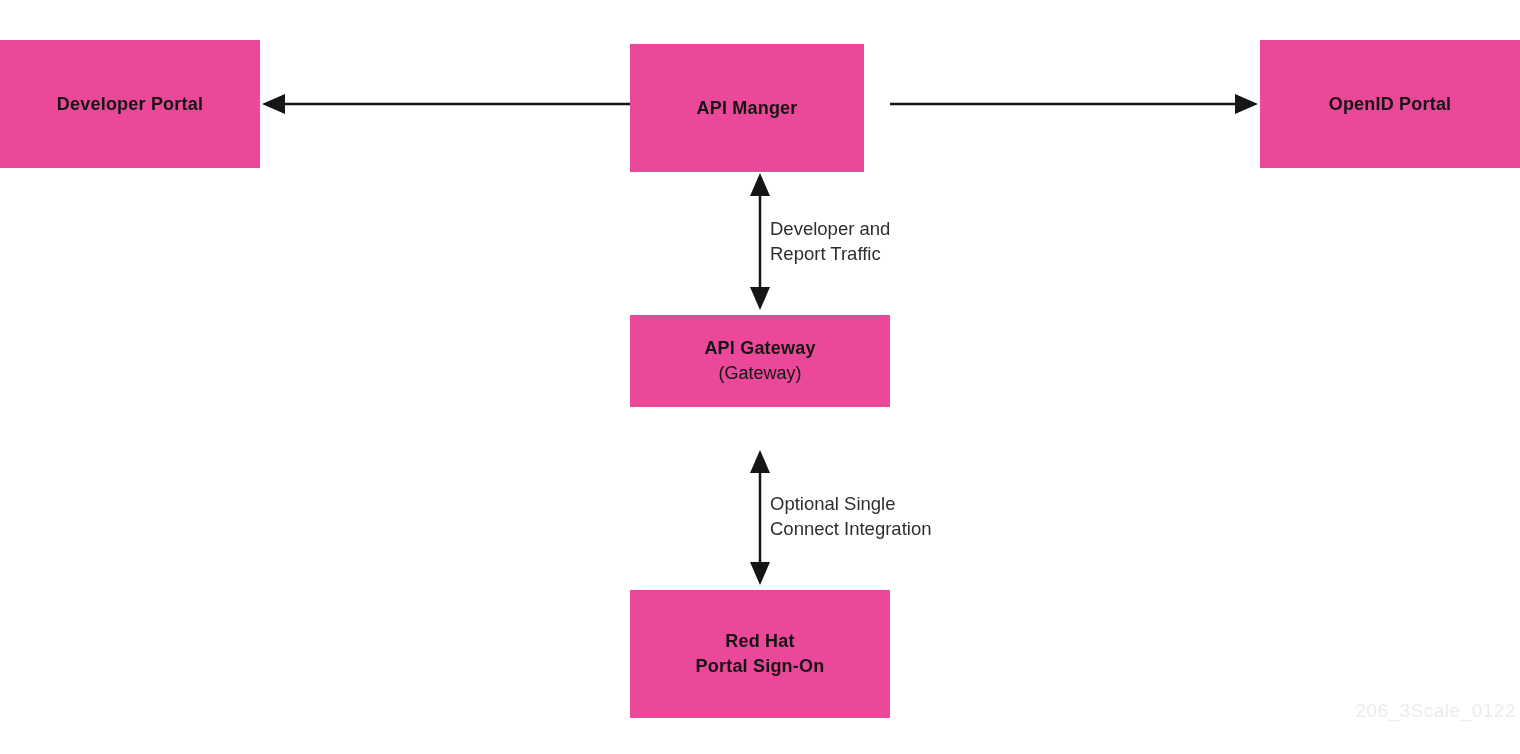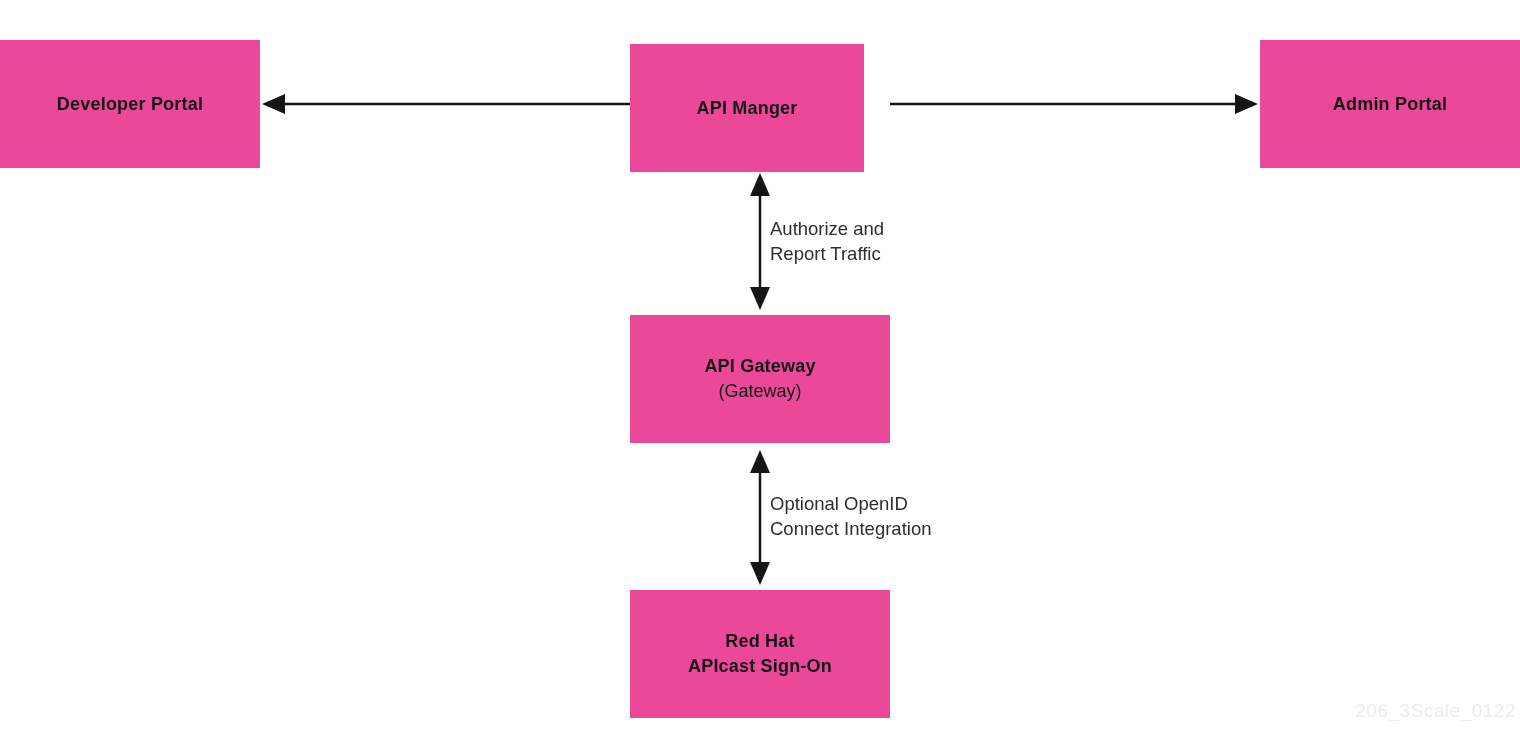--- a/index.html
+++ b/index.html
@@ -29,21 +29,21 @@
     letter-spacing: 0.2px;
     white-space: pre-line;
   }
   .node .subtitle {
     font-weight: normal;
     white-space: pre-line;
   }
   #node-developer-portal { left: 0px;    top: 40px;  width: 260px; height: 128px; }
   #node-api-manager      { left: 630px;  top: 44px;  width: 234px; height: 128px; }
   #node-admin-portal     { left: 1260px; top: 40px;  width: 260px; height: 128px; }
-  #node-api-gateway      { left: 630px;  top: 315px; width: 260px; height: 128px; }
+  #node-api-gateway      { left: 630px;  top: 315px; width: 260px; height: 92px; }
   #node-red-hat-sso      { left: 630px;  top: 590px; width: 260px; height: 128px; }
 
   .arrow-layer {
     position: absolute;
     left: 0; top: 0;
     width: 1520px;
     height: 754px;
     pointer-events: none;
   }
   .edge-label {
@@ -97,34 +97,34 @@
 
   <div class="node" id="node-developer-portal">
     <div class="title">Developer Portal</div>
   </div>
 
   <div class="node" id="node-api-manager">
     <div class="title">API Manger</div>
   </div>
 
   <div class="node" id="node-admin-portal">
-    <div class="title">Admin Portal</div>
+    <div class="title">OpenID Portal</div>
   </div>
 
   <div class="node" id="node-api-gateway">
     <div class="title">API Gateway</div>
     <div class="subtitle">(Gateway)</div>
   </div>
 
   <div class="node" id="node-red-hat-sso">
     <div class="title">Red Hat
-APIcast Sign-On</div>
+Portal Sign-On</div>
   </div>
 
-  <div class="edge-label" id="edge-label-authorize">Authorize and
+  <div class="edge-label" id="edge-label-authorize">Developer and
 Report Traffic</div>
 
-  <div class="edge-label" id="edge-label-openid">Optional OpenID
+  <div class="edge-label" id="edge-label-openid">Optional Single
 Connect Integration</div>
 
   <div class="watermark">206_3Scale_0122</div>
 
 </div>
 
 </body></html>

